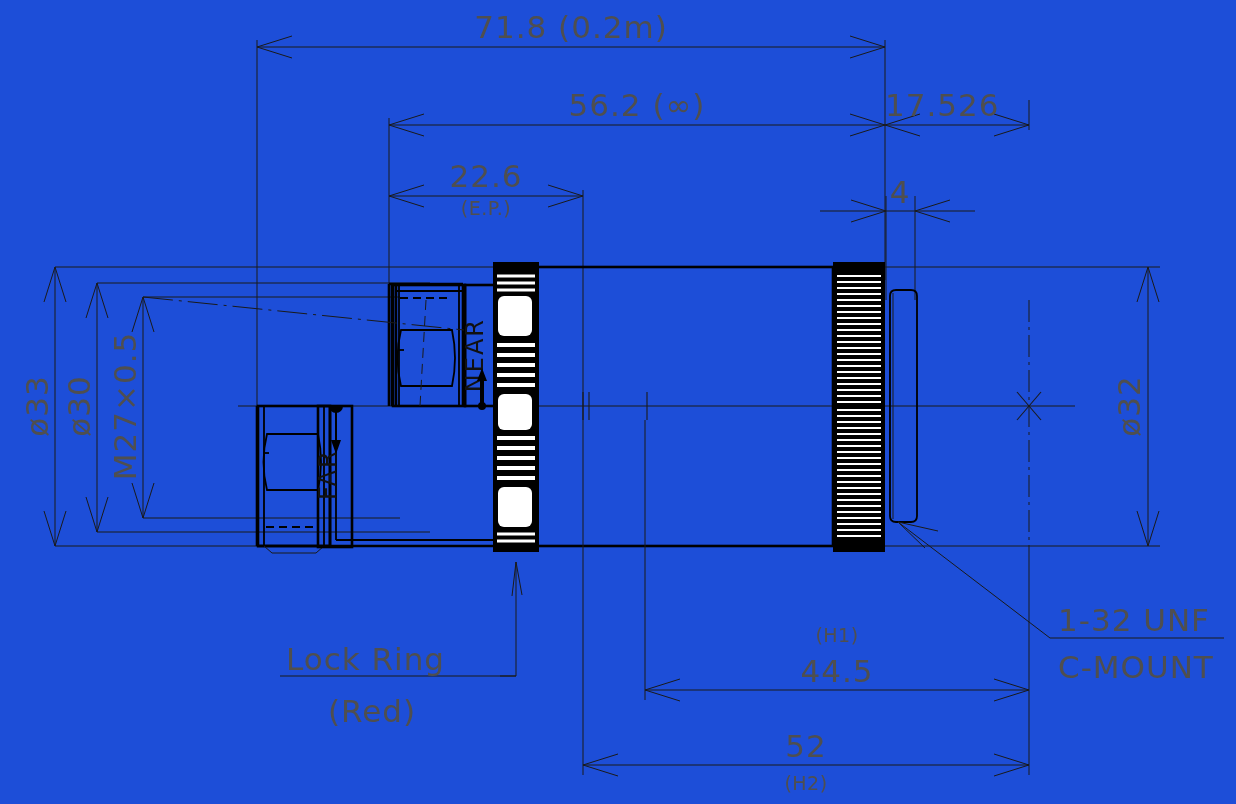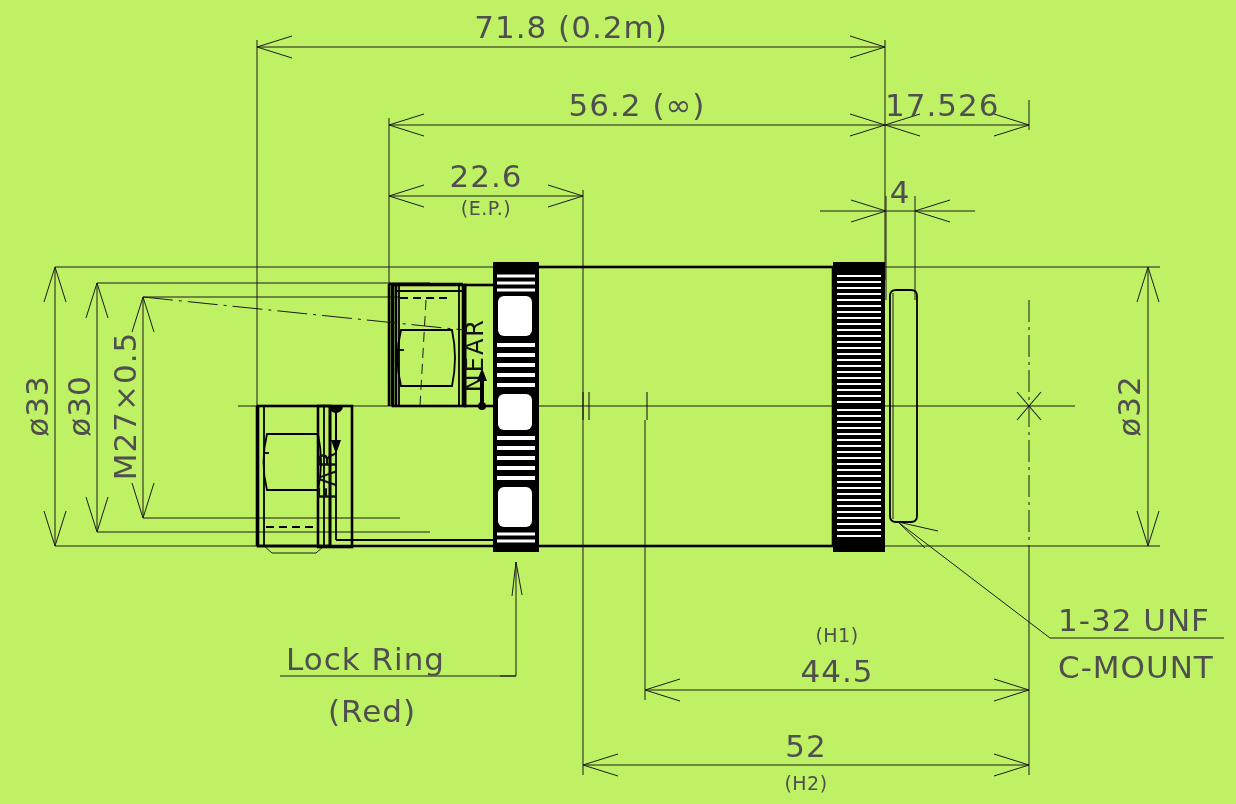--- a/index.html
+++ b/index.html
@@ -8,21 +8,21 @@
     padding: 0;
     background: #ffffff;
   }
   body {
     font-family: "DejaVu Sans", sans-serif;
   }
   #sheet {
     position: relative;
     width: 1236px;
     height: 804px;
-    background: #bef264;
+    background: #1d4ed8;
     overflow: hidden;
   }
   svg#drawing {
     position: absolute;
     left: 0;
     top: 0;
     width: 1236px;
     height: 804px;
     display: block;
   }

